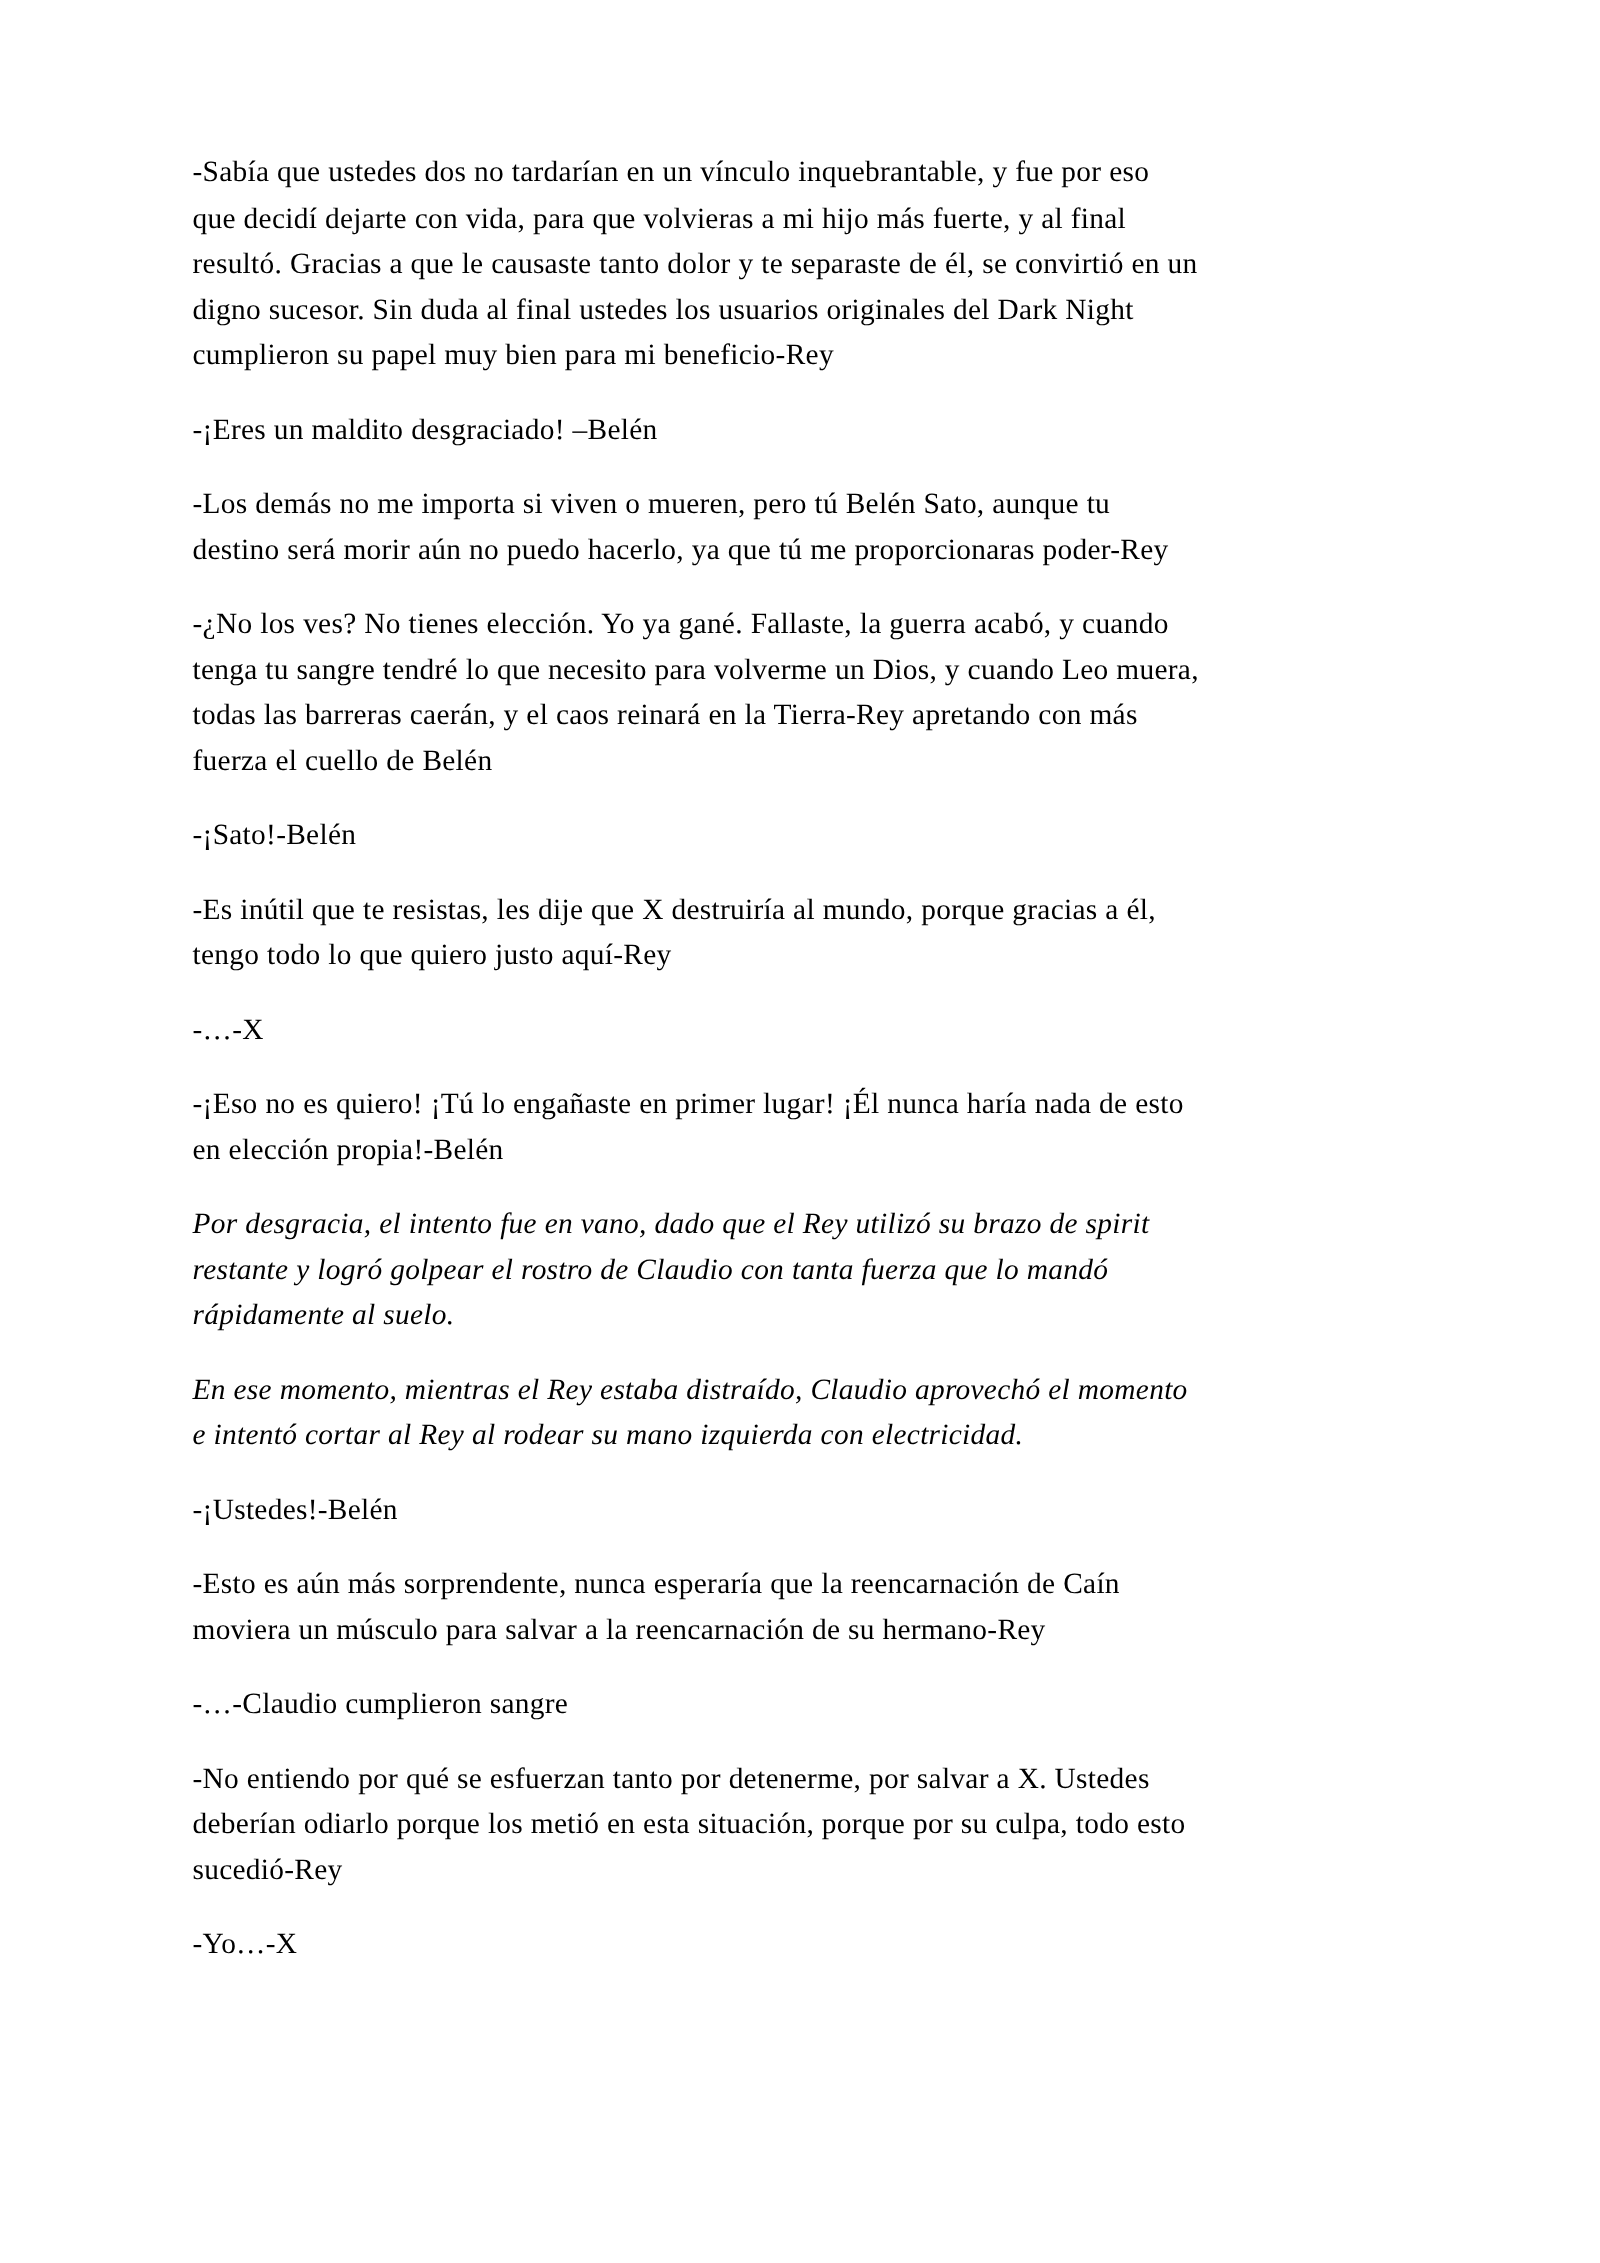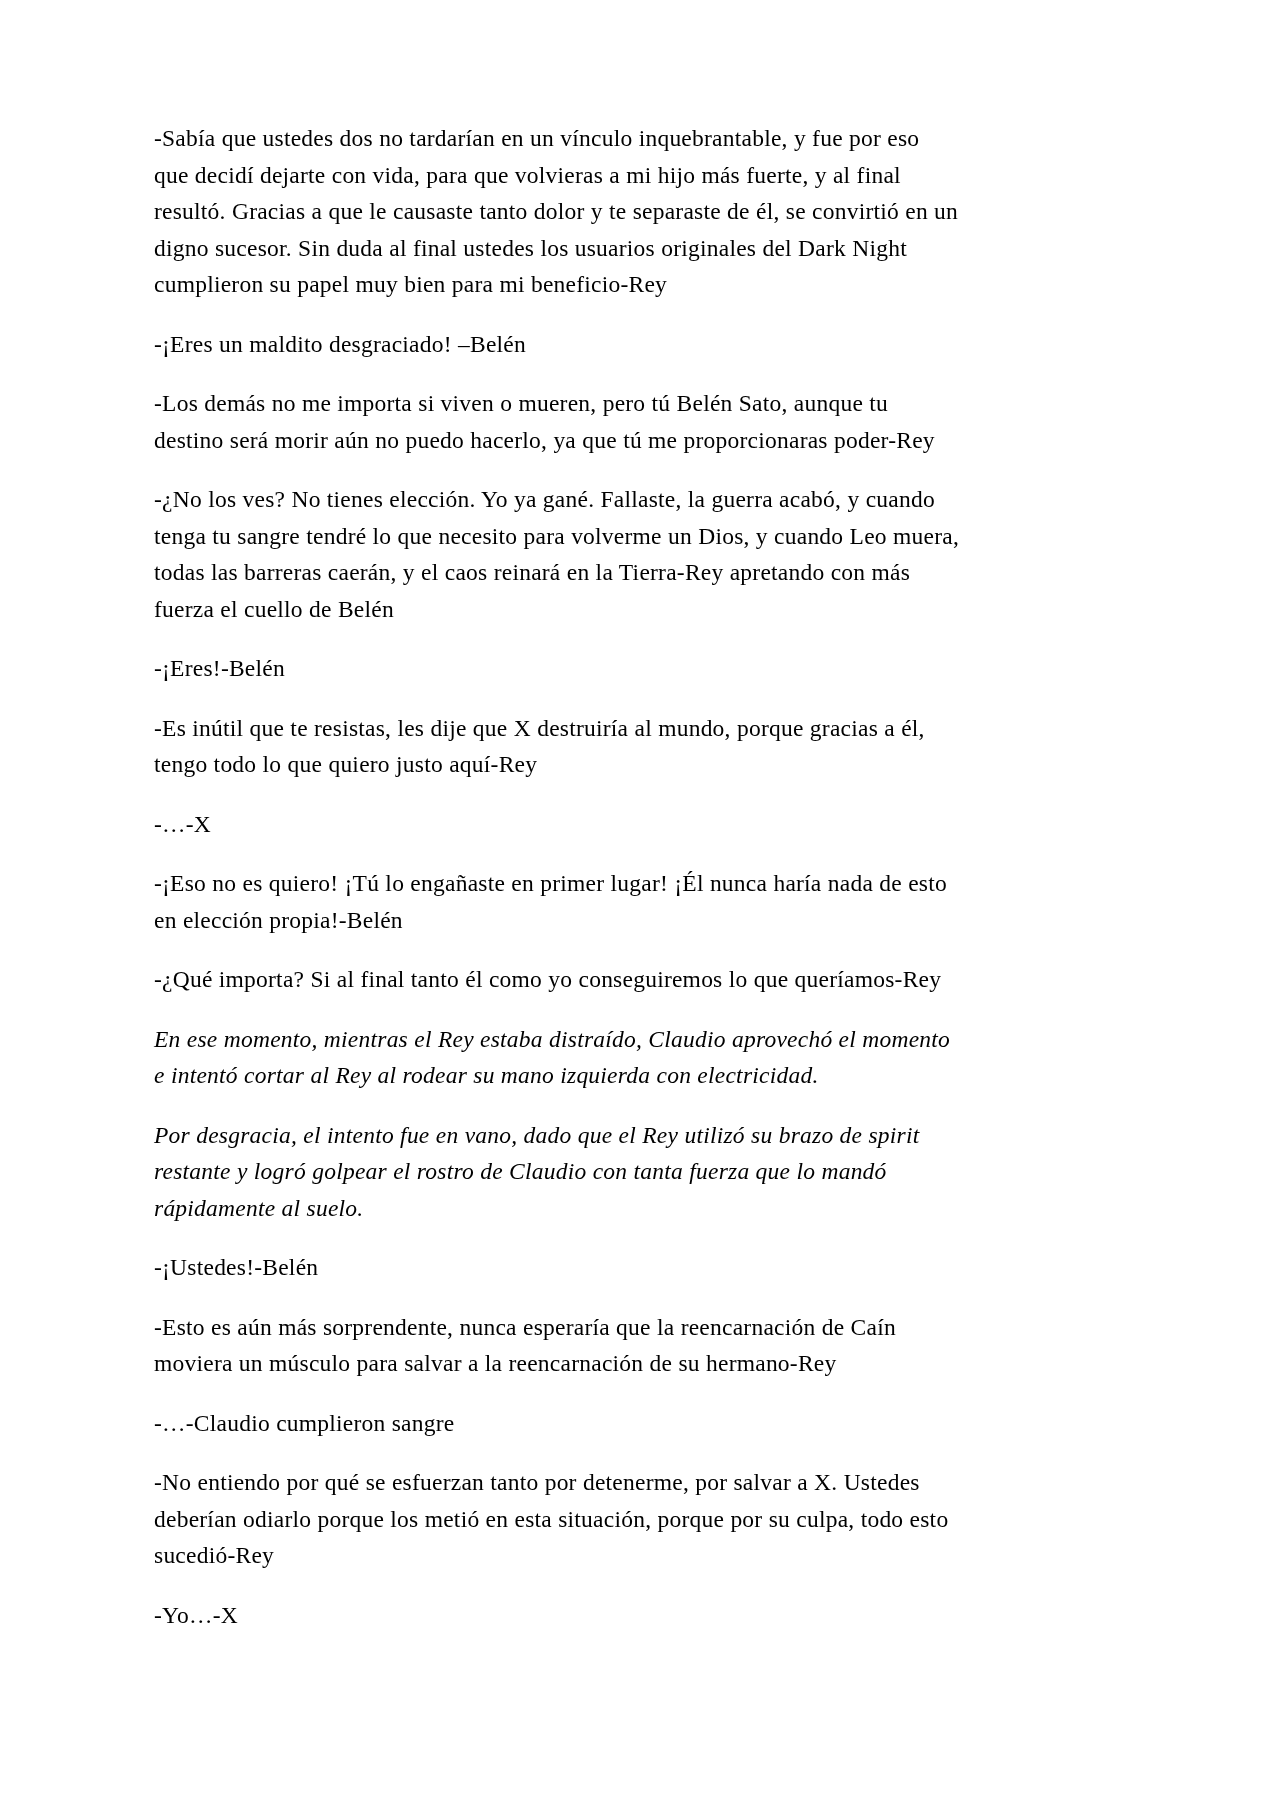--- a/index.html
+++ b/index.html
@@ -46,27 +46,26 @@
 </head>
 <body>
 
 <div class="page">
   <div class="page-body">
 
     <p class="para">-Sabía que ustedes dos no tardarían en un vínculo inquebrantable, y fue por eso que decidí dejarte con vida, para que volvieras a mi hijo más fuerte, y al final resultó. Gracias a que le causaste tanto dolor y te separaste de él, se convirtió en un digno sucesor. Sin duda al final ustedes los usuarios originales del Dark Night cumplieron su papel muy bien para mi beneficio-Rey</p>
     <p class="para">-¡Eres un maldito desgraciado! –Belén</p>
     <p class="para">-Los demás no me importa si viven o mueren, pero tú Belén Sato, aunque tu destino será morir aún no puedo hacerlo, ya que tú me proporcionaras poder-Rey</p>
     <p class="para">-¿No los ves? No tienes elección. Yo ya gané. Fallaste, la guerra acabó, y cuando tenga tu sangre tendré lo que necesito para volverme un Dios, y cuando Leo muera, todas las barreras caerán, y el caos reinará en la Tierra-Rey apretando con más fuerza el cuello de Belén</p>
-    <p class="para">-¡Eres!-Belén</p>
+    <p class="para">-¡Sato!-Belén</p>
     <p class="para">-Es inútil que te resistas, les dije que X destruiría al mundo, porque gracias a él, tengo todo lo que quiero justo aquí-Rey</p>
     <p class="para">-…-X</p>
     <p class="para">-¡Eso no es quiero! ¡Tú lo engañaste en primer lugar! ¡Él nunca haría nada de esto en elección propia!-Belén</p>
-    <p class="para">-¿Qué importa? Si al final tanto él como yo conseguiremos lo que queríamos-Rey</p>
+    <p class="para italic">Por desgracia, el intento fue en vano, dado que el Rey utilizó su brazo de spirit restante y logró golpear el rostro de Claudio con tanta fuerza que lo mandó rápidamente al suelo.</p>
     <p class="para italic">En ese momento, mientras el Rey estaba distraído, Claudio aprovechó el momento e intentó cortar al Rey al rodear su mano izquierda con electricidad.</p>
-    <p class="para italic">Por desgracia, el intento fue en vano, dado que el Rey utilizó su brazo de spirit restante y logró golpear el rostro de Claudio con tanta fuerza que lo mandó rápidamente al suelo.</p>
     <p class="para">-¡Ustedes!-Belén</p>
     <p class="para">-Esto es aún más sorprendente, nunca esperaría que la reencarnación de Caín moviera un músculo para salvar a la reencarnación de su hermano-Rey</p>
     <p class="para">-…-Claudio cumplieron sangre</p>
     <p class="para">-No entiendo por qué se esfuerzan tanto por detenerme, por salvar a X. Ustedes deberían odiarlo porque los metió en esta situación, porque por su culpa, todo esto sucedió-Rey</p>
     <p class="para">-Yo…-X</p>
 
   </div>
 </div>
 
 </body></html>

